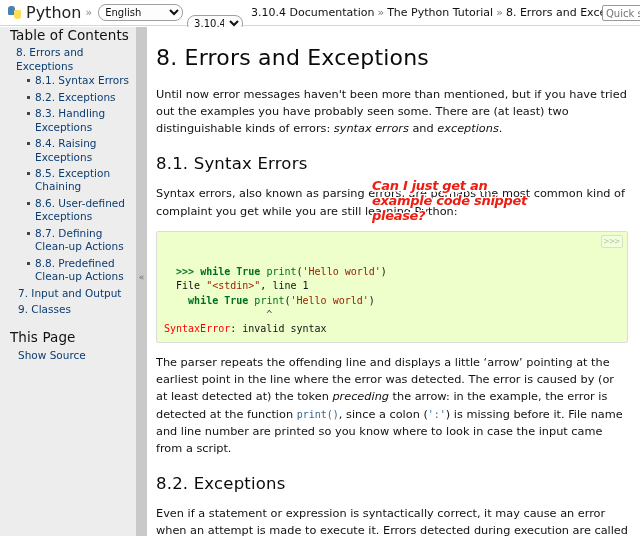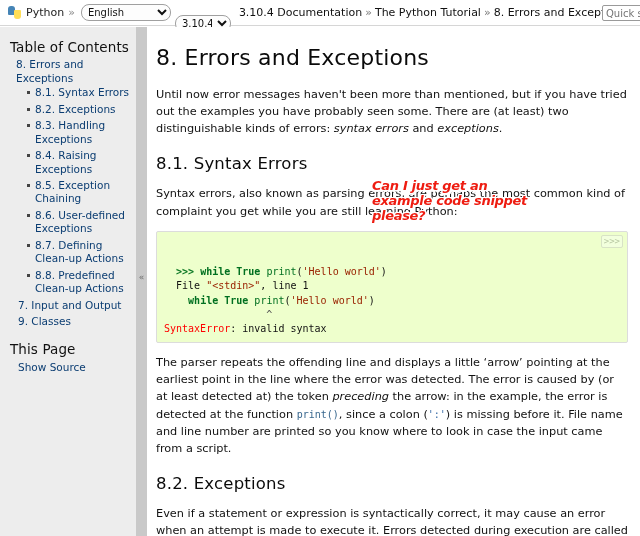--- a/index.html
+++ b/index.html
@@ -44,21 +44,21 @@
     left: 0; top: 0;
     background: #4584b6;
     border-radius: 3px 3px 1px 1px;
   }
   .logo-yellow {
     left: 6px; top: 4px;
     background: #ffde57;
     border-radius: 1px 1px 3px 3px;
   }
   .hdr-text {
-    font-size: 11px;
+    font-size: 16px;
     color: #222;
     white-space: nowrap;
   }
   .hdr-sep {
     color: #888;
     margin: 0 4px;
     font-size: 11px;
   }
   select.hdr-select {
     font-family: "DejaVu Sans", "Liberation Sans", sans-serif;
@@ -98,21 +98,21 @@
   }
 
   
   #sidebar {
     position: absolute;
     left: 0; top: 27px;
     width: 136px;
     height: 509px;
     background: #ededed;
     box-sizing: border-box;
-    padding: 12px 6px 0 10px;
+    padding: 0 6px 0 10px;
     overflow: hidden;
   }
   #sidebar-divider {
     position: absolute;
     left: 136px; top: 27px;
     width: 11px; height: 509px;
     background: #c9c9c9;
   }
   #collapse-handle {
     position: absolute;

